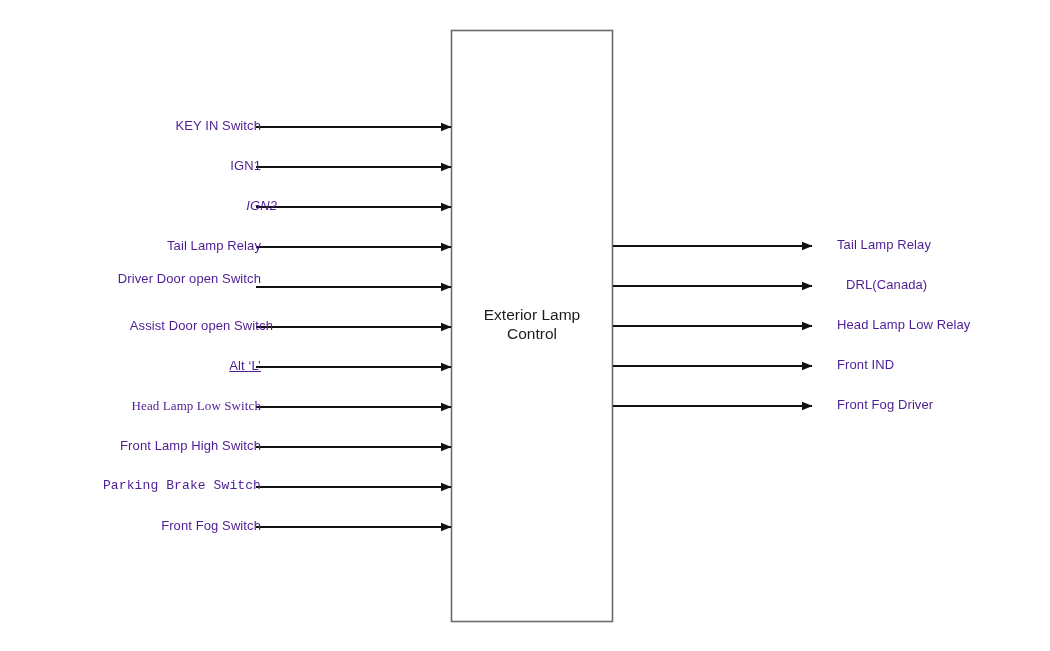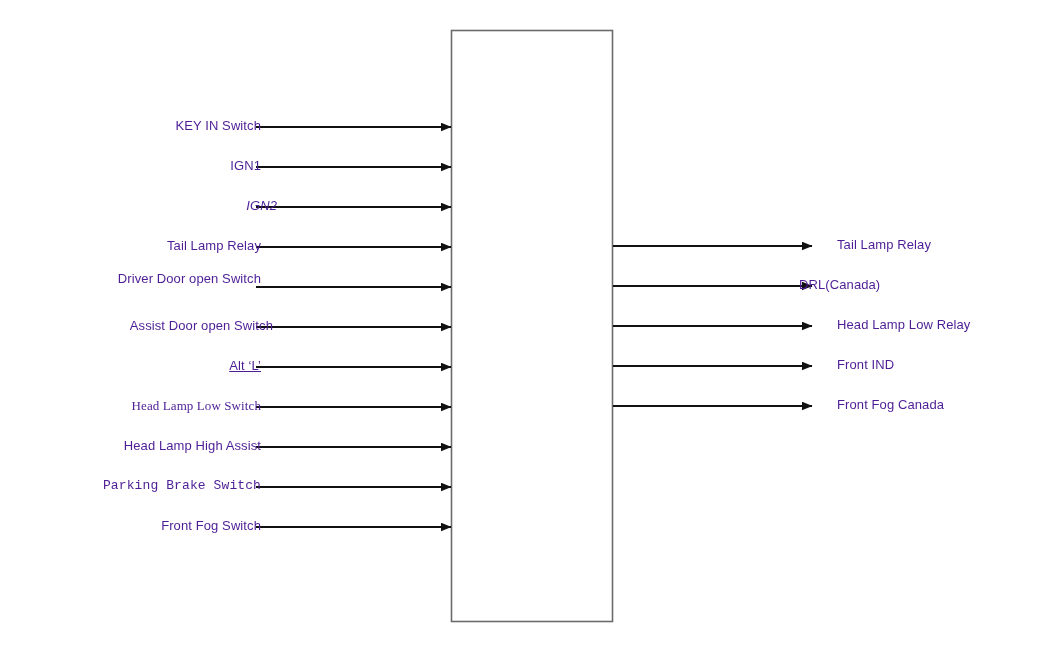--- a/index.html
+++ b/index.html
@@ -77,35 +77,37 @@
       </g>
     <g id="output-lines">
         <line x1="613" x2="812" y1="246" y2="246" stroke="#111111" stroke-width="2.2" marker-end="url(#arrowhead)"></line>
         <line x1="613" x2="812" y1="286" y2="286" stroke="#111111" stroke-width="2.2" marker-end="url(#arrowhead)"></line>
         <line x1="613" x2="812" y1="326" y2="326" stroke="#111111" stroke-width="2.2" marker-end="url(#arrowhead)"></line>
         <line x1="613" x2="812" y1="366" y2="366" stroke="#111111" stroke-width="2.2" marker-end="url(#arrowhead)"></line>
         <line x1="613" x2="812" y1="406" y2="406" stroke="#111111" stroke-width="2.2" marker-end="url(#arrowhead)"></line>
       </g>
   </svg>
 
+  <div id="block-title" style="left: 451px; top: 305px; width: 162px;">Exterior Lamp
+Control</div>
 
   <div id="input-labels">
       <div class="signal-label input-label" style="left: 0px; width: 245px; top: 119px;">KEY IN Switch</div>
       <div class="signal-label input-label" style="left: 0px; width: 245px; top: 159px;">IGN1</div>
       <div class="signal-label input-label" style="left: 16px; width: 245px; top: 199px; font-style: italic;">IGN2</div>
       <div class="signal-label input-label" style="left: 0px; width: 245px; top: 239px;">Tail Lamp Relay</div>
       <div class="signal-label input-label" style="left: 0px; width: 245px; top: 272px;">Driver Door open Switch</div>
       <div class="signal-label input-label" style="left: 12px; width: 245px; top: 319px;">Assist Door open Switch</div>
       <div class="signal-label input-label" style="left: 0px; width: 245px; top: 359px; text-decoration: underline;">Alt ‘L’</div>
       <div class="signal-label input-label" style="left: 0px; width: 245px; top: 399px; font-family: Liberation Serif, serif;">Head Lamp Low Switch</div>
-      <div class="signal-label input-label" style="left: 0px; width: 245px; top: 439px;">Head Lamp High Assist</div>
+      <div class="signal-label input-label" style="left: 0px; width: 245px; top: 439px;">Front Lamp High Switch</div>
       <div class="signal-label input-label" style="left: 0px; width: 245px; top: 479px; font-family: Liberation Mono, monospace;">Parking Brake Switch</div>
       <div class="signal-label input-label" style="left: 0px; width: 245px; top: 519px;">Front Fog Switch</div>
     </div>
   <div id="output-labels">
       <div class="signal-label output-label" style="left: 821px; top: 238px;">Tail Lamp Relay</div>
-      <div class="signal-label output-label" style="left: 783px; top: 278px;">DRL(Canada)</div>
+      <div class="signal-label output-label" style="left: 830px; top: 278px;">DRL(Canada)</div>
       <div class="signal-label output-label" style="left: 821px; top: 318px;">Head Lamp Low Relay</div>
       <div class="signal-label output-label" style="left: 821px; top: 358px;">Front IND</div>
-      <div class="signal-label output-label" style="left: 821px; top: 398px;">Front Fog Canada</div>
+      <div class="signal-label output-label" style="left: 821px; top: 398px;">Front Fog Driver</div>
     </div>
 
 </div>
 
 </body></html>

